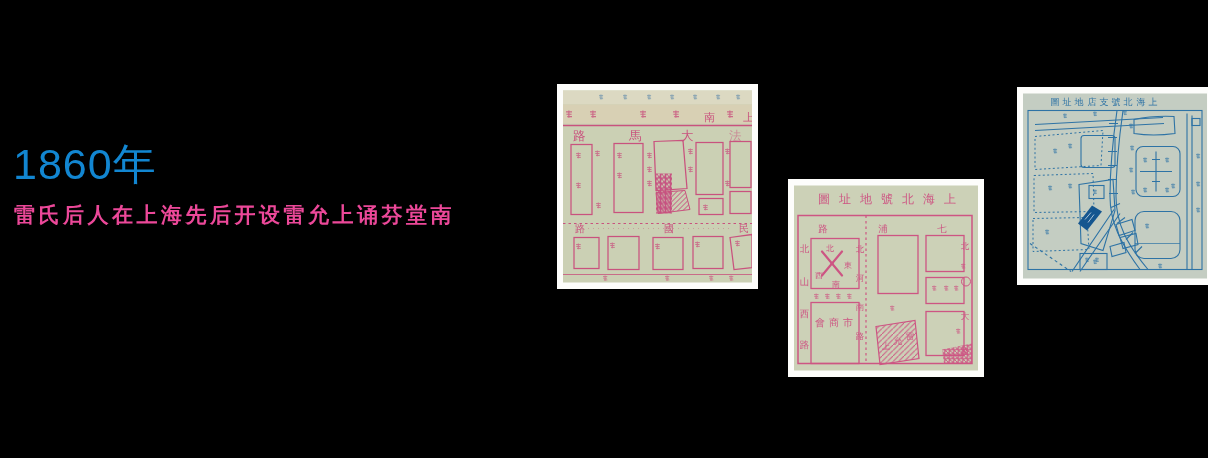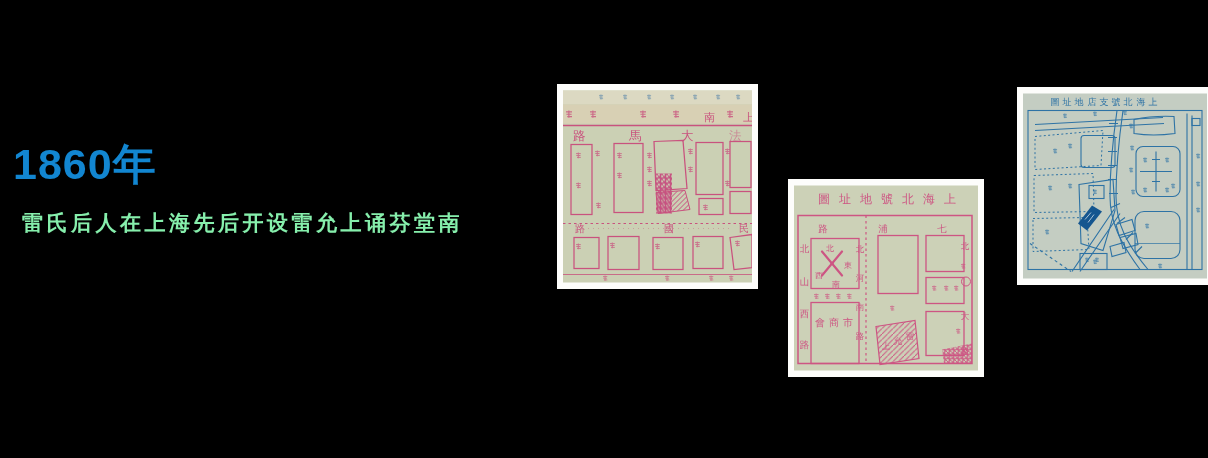--- a/index.html
+++ b/index.html
@@ -1,22 +1,22 @@
 <!DOCTYPE html>
 <html><head>
 <meta charset="utf-8">
 <style>
   html,body{margin:0;padding:0;background:#000;}
   .stage{position:relative;width:1208px;height:458px;background:#000;overflow:hidden;
          font-family:"Liberation Sans","DejaVu Sans",sans-serif;}
-  .year{position:absolute;left:13px;top:136px;font-size:43px;font-weight:bold;
+  .year{position:absolute;left:13px;top:136px;font-size:43px;font-weight:normal;
         color:#1286d1;letter-spacing:1px;margin:0;}
   .desc{position:absolute;left:14px;top:195px;width:480px;margin:0;}
-  .desc p{margin:8px;font-size:21px;line-height:40px;font-weight:bold;
-          color:#86efac;letter-spacing:3.5px;}
+  .desc p{margin:0;font-size:21px;line-height:40px;font-weight:bold;
+          color:#ec4899;letter-spacing:3.5px;}
   .photo{position:absolute;background:#fdfdfb;box-sizing:border-box;padding:6px;
          box-shadow:0 14px 20px rgba(0,0,0,.55);}
   .photo svg{display:block;width:100%;height:100%;}
   #photo1{left:517px;top:68px;width:201px;height:205px;}
   #photo2{left:748px;top:163px;width:196px;height:198px;}
   #photo3{left:977px;top:71px;width:196px;height:198px;}
   text{font-family:"Liberation Sans","DejaVu Sans",sans-serif;}
 </style>
 </head>
 <body>

